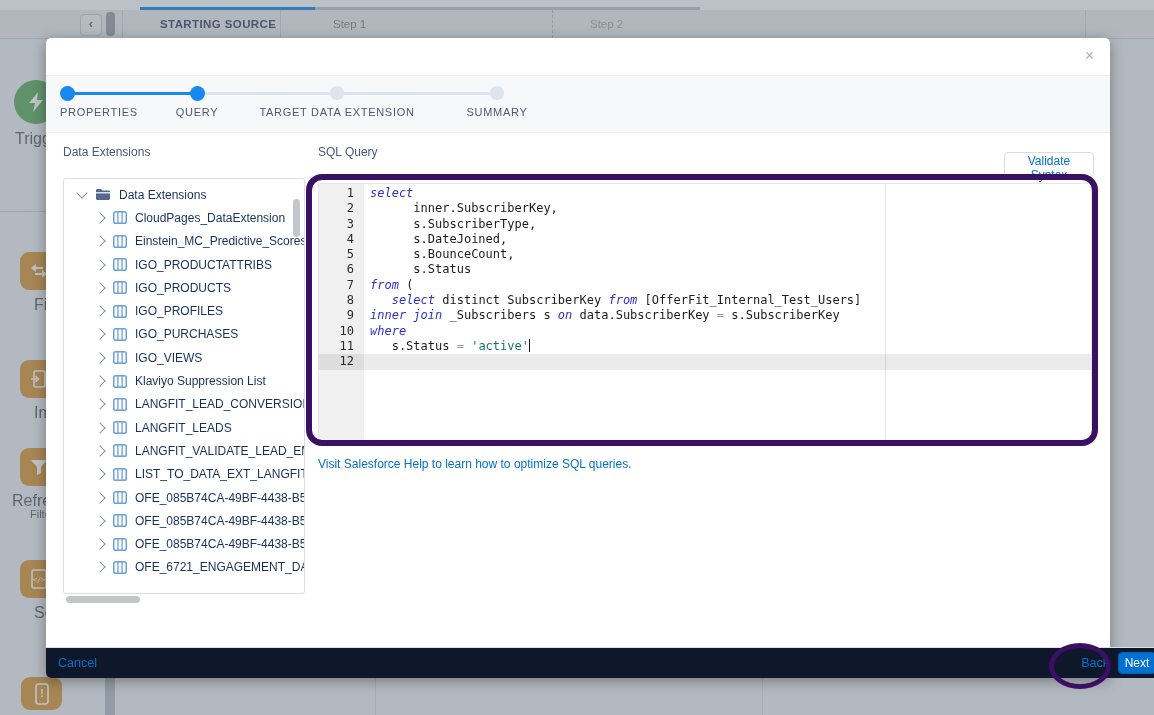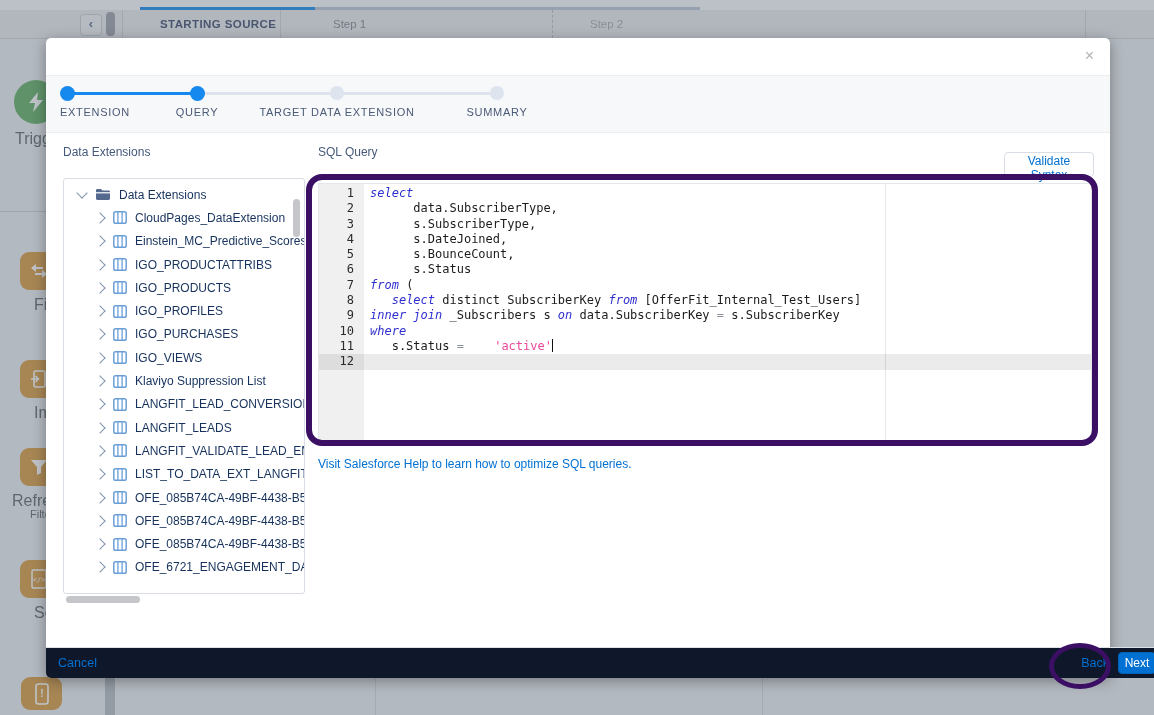--- a/index.html
+++ b/index.html
@@ -91,21 +91,21 @@
   .editor{position:absolute;left:272px;top:145px;width:772px;height:257px;background:#fff;border:1px solid #e3e6ea;
     font-family:"DejaVu Sans Mono",monospace;font-size:12px;overflow:hidden;}
   .gutter{position:absolute;left:0;top:0;bottom:0;width:45px;background:#f0f0f0;z-index:1;padding-top:2px;box-sizing:border-box;}
   .gutter div{height:15.3px;line-height:15.3px;text-align:right;padding-right:10px;color:#2b2b2b;}
   .print-margin{position:absolute;left:566px;top:0;bottom:0;width:1px;background:#e4e7ea;z-index:2;}
   .code{position:absolute;left:45px;top:0;right:0;bottom:0;z-index:3;padding:2px 0 0 6px;}
   .code pre{margin:0;height:15.3px;line-height:15.3px;font-family:inherit;}
   .active-line{position:absolute;left:0;right:0;height:15.3px;background:rgba(0,0,0,.08);z-index:4;pointer-events:none;}
   .tk-k{color:#2f2fd0;font-style:italic;}
   .tk-p{color:#1c1c1c;}
-  .tk-s{color:#ec4899;margin-left:23px;}
+  .tk-s{color:#0f766e;}
   .tk-o{color:#8a9199;}
   .caret{display:inline-block;width:1.5px;height:13px;background:#111;vertical-align:-2px;}
 
   .help-link{position:absolute;left:272px;top:419px;font-size:12px;color:#0070d2;text-decoration:none;cursor:pointer;}
 
   
   .footer{position:absolute;left:0;bottom:0;width:1120px;height:30px;background:#0f172a;border-top:1px solid #dde1e6;
     border-radius:0 0 5px 5px;}
   .footer .cancel{position:absolute;left:12px;line-height:30px;font-size:12.5px;color:#0070d2;text-decoration:none;cursor:pointer;}
   .footer .back{position:absolute;right:57px;line-height:30px;font-size:12.5px;color:#0070d2;text-decoration:none;cursor:pointer;}
@@ -202,21 +202,21 @@
 
   <div class="modal">
     <span class="close">×</span>
 
     <div class="stepper">
       <div class="conn g1"></div>
       <div class="conn g2"></div>
       <div class="conn g3"></div>
       <div class="step s1 complete">
         <span class="dot"></span>
-        <span class="slabel">EXTENSION</span>
+        <span class="slabel">PROPERTIES</span>
       </div>
       <div class="step s2 current">
         <span class="dot"></span>
         <span class="slabel">QUERY</span>
       </div>
       <div class="step s3 upcoming">
         <span class="dot"></span>
         <span class="slabel">TARGET DATA EXTENSION</span>
       </div>
       <div class="step s4 upcoming">
@@ -434,21 +434,21 @@
           <div>8</div>
           <div>9</div>
           <div>10</div>
           <div>11</div>
           <div>12</div>
         </div>
       <div class="active-line" id="activeLine" style="top: 170.3px;"></div>
       <div class="print-margin"></div>
       <div class="code" id="code">
           <pre><span class="tk-k">select</span></pre>
-          <pre><span class="tk-p">      data.SubscriberType,</span></pre>
+          <pre><span class="tk-p">      inner.SubscriberKey,</span></pre>
           <pre><span class="tk-p">      s.SubscriberType,</span></pre>
           <pre><span class="tk-p">      s.DateJoined,</span></pre>
           <pre><span class="tk-p">      s.BounceCount,</span></pre>
           <pre><span class="tk-p">      s.Status</span></pre>
           <pre><span class="tk-k">from</span><span class="tk-p"> (</span></pre>
           <pre><span class="tk-p">   </span><span class="tk-k">select</span><span class="tk-p"> distinct SubscriberKey </span><span class="tk-k">from</span><span class="tk-p"> [OfferFit_Internal_Test_Users]</span></pre>
           <pre><span class="tk-k">inner</span><span class="tk-p"> </span><span class="tk-k">join</span><span class="tk-p"> _Subscribers s </span><span class="tk-k">on</span><span class="tk-p"> data.SubscriberKey </span><span class="tk-o">=</span><span class="tk-p"> s.SubscriberKey</span></pre>
           <pre><span class="tk-k">where</span></pre>
           <pre><span class="tk-p">   s.Status </span><span class="tk-o">=</span><span class="tk-p"> </span><span class="tk-s">'active'</span><span class="caret"></span></pre>
         </div>

